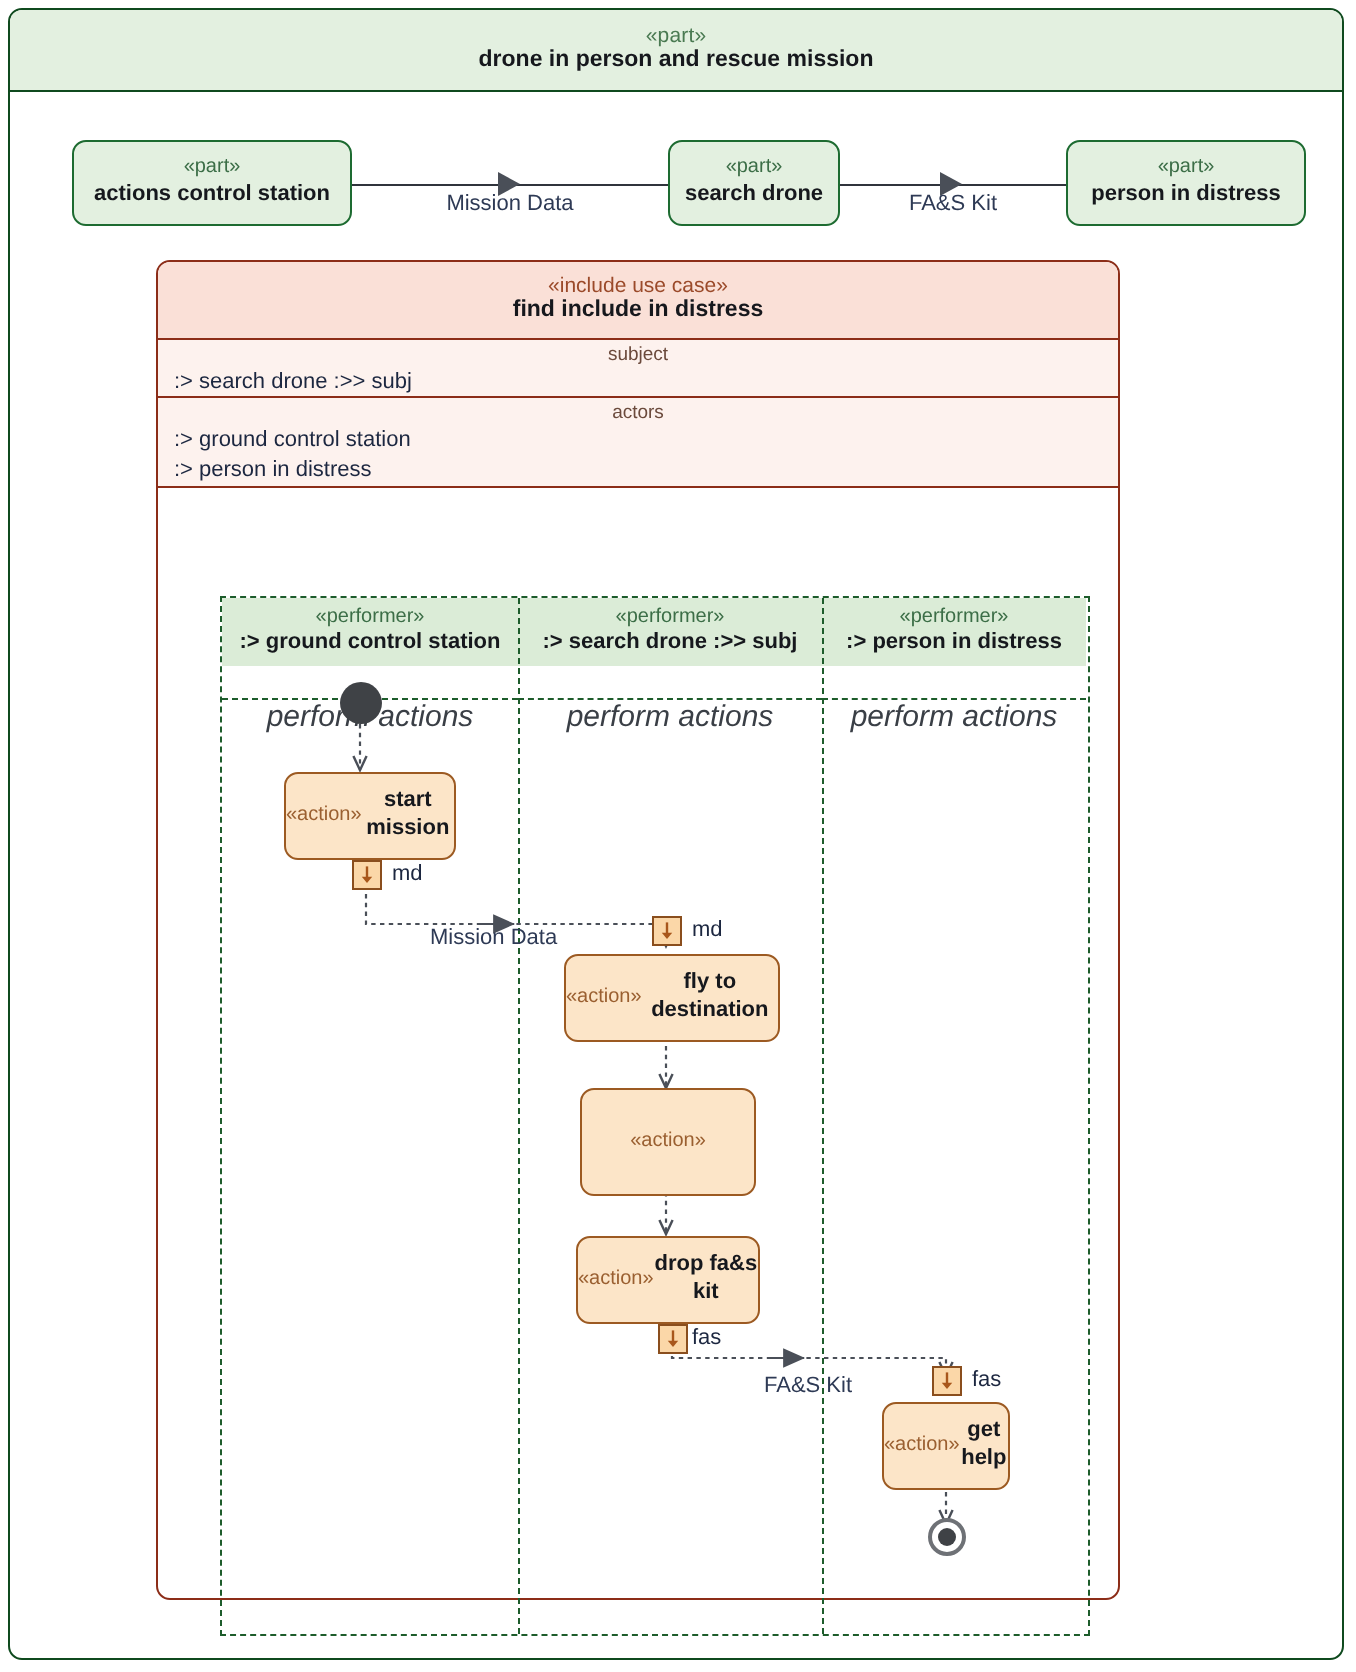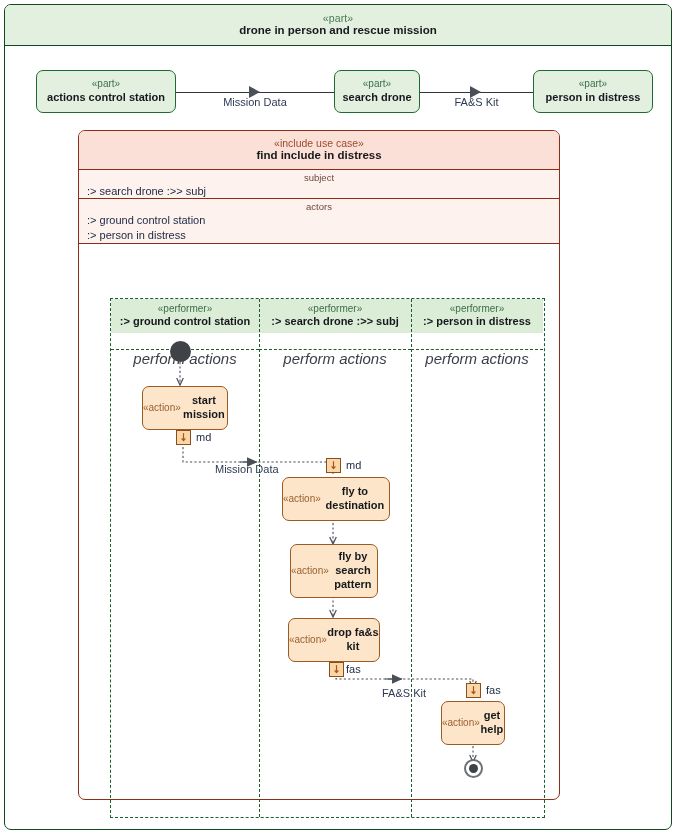--- a/index.html
+++ b/index.html
@@ -435,21 +435,20 @@
   </div>
   <div class="pin-label" style="left:346px; top:459px;">md</div>
 
   <div class="action" style="left:282px; top:477px; width:108px; height:44px;">
     <div class="a-stereo">«action»</div>
     <div class="a-name">fly to destination</div>
   </div>
 
   <div class="action" style="left:290px; top:544px; width:88px; height:54px;">
     <div class="a-stereo">«action»</div>
-    <div class="a-name">fly by search pattern</div>
   </div>
 
   <div class="action" style="left:288px; top:618px; width:92px; height:44px;">
     <div class="a-stereo">«action»</div>
     <div class="a-name">drop fa&amp;s kit</div>
   </div>
 
   <div class="pin" style="left:329px; top:662px;">
     <svg width="11" height="11" viewBox="0 0 11 11">
       <path d="M5.5,1.2 L5.5,8.3" stroke="#a8561b" stroke-width="1.2" fill="none"></path>

